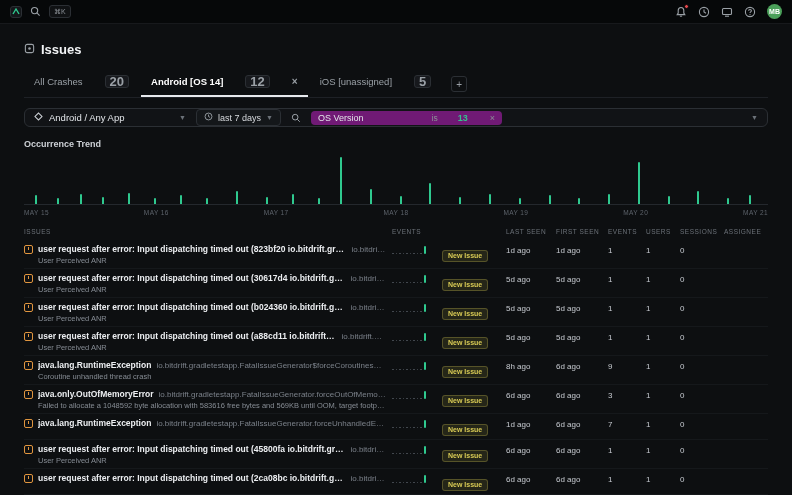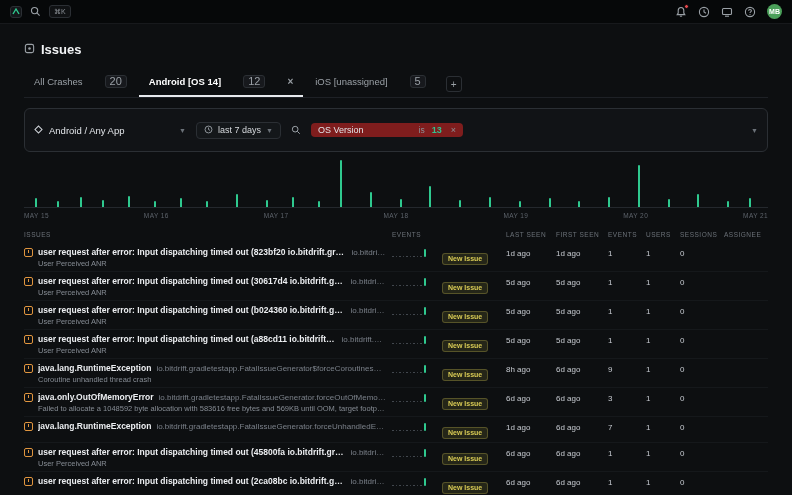--- a/index.html
+++ b/index.html
@@ -22,37 +22,37 @@
   
   .content { padding:0 24px; }
   .page-head { margin-top:16px; display:flex; align-items:center; gap:6px; }
   .page-title { font-size:13px; font-weight:700; color:#f1f3f5; }
 
   
   .tabbar { margin-top:12px; border-bottom:1px solid #1e2126; display:flex; align-items:flex-end; gap:2px; }
   .tab { display:flex; align-items:center; gap:22px; padding:5px 10px 7px; font-size:9.5px;
     color:#9aa0a6; border-bottom:2px solid transparent; cursor:pointer; white-space:nowrap; }
   .tab.active { color:#ffffff; font-weight:700; border-bottom-color:#e7eaee; }
-  .tab-count { font-size:11px; background:#17191d; border:1px solid #2b2f34; border-radius:3px;
-    padding:0 4px; line-height:11px; color:#9aa0a6; font-weight:400; }
+  .tab-count { font-size:13px; background:#17191d; border:1px solid #2b2f34; border-radius:3px;
+    padding:0 4px; line-height:11px; color:#9aa0a6; font-weight:700; }
   .tab-close { color:#9aa0a6; font-size:10px; line-height:8px; }
   .tab-add { width:16px; height:16px; border:1px solid #2b2f34; border-radius:3px; color:#9aa0a6;
     display:flex; align-items:center; justify-content:center; font-size:10px; margin:0 0 5px 8px; cursor:pointer; }
 
   
   .filterbar { margin-top:10px; border:1px solid #2b2f34; background:#111316; border-radius:6px;
-    height:44px; display:flex; align-items:center; padding:0 9px; gap:10px; }
+    height:19px; display:flex; align-items:center; padding:0 9px; gap:10px; }
   .app-selector { display:flex; align-items:center; gap:6px; font-size:9.5px; color:#e2e5e9;
     width:152px; cursor:pointer; }
   .chev { color:#6b7178; font-size:7px; margin-left:auto; }
   .chev2 { color:#6b7178; font-size:7px; }
   .pill { display:flex; align-items:center; gap:5px; border:1px solid #2b2f34; border-radius:4px;
     padding:2px 7px; font-size:9px; color:#d6d9dd; background:#14171a; cursor:pointer; }
-  .chip { display:flex; align-items:center; gap:7px; font-size:9px; color:#e2e5e9;
-    background:#7f1d1d; border-radius:4px; padding:2px 7px; cursor:pointer; }
+  .chip { display:flex; align-items:center; gap:20px; font-size:9px; color:#e2e5e9;
+    background:#701a75; border-radius:4px; padding:2px 7px; cursor:pointer; }
   .chip-op { color:#8b9096; font-size:8.5px;margin-left:48px; }
   .chip-val { color:#35c08e; font-weight:700; }
   .chip-x { color:#8b9096; margin-left:2px; font-size:9px; }
   .fb-spacer { flex:1; }
 
   
   .chart-title { margin-top:12px; font-size:9px; font-weight:700; color:#cdd1d6; }
   .chart { position:relative; height:50px; margin-top:6px; border-bottom:1px solid #24282d; }
   .bar { position:absolute; bottom:0; width:2px; border-radius:1px 1px 0 0; }
   .axis { display:flex; justify-content:space-between; font-size:6.5px; color:#5d636b;
@@ -193,20 +193,21 @@
       <span>OS Version</span>
       <span class="chip-op">is</span>
       <span class="chip-val">13</span>
       <span class="chip-x">×</span>
     </div>
 
     <span class="fb-spacer"></span>
     <span class="chev2">▼</span>
   </div>
 
+  <div class="chart-title">Occurrence Trend</div>
   <div class="chart">
     <div style="position:absolute;inset:0;">
         <div class="bar" style="left: 1.5%; height: 18%; background: rgb(47, 201, 143);"></div>
         <div class="bar" style="left: 4.5%; height: 12%; background: rgb(47, 201, 143);"></div>
         <div class="bar" style="left: 7.5%; height: 20%; background: rgb(47, 201, 143);"></div>
         <div class="bar" style="left: 10.5%; height: 14%; background: rgb(47, 201, 143);"></div>
         <div class="bar" style="left: 14%; height: 22%; background: rgb(47, 201, 143);"></div>
         <div class="bar" style="left: 17.5%; height: 12%; background: rgb(47, 201, 143);"></div>
         <div class="bar" style="left: 21%; height: 18%; background: rgb(47, 201, 143);"></div>
         <div class="bar" style="left: 24.5%; height: 12%; background: rgb(47, 201, 143);"></div>

